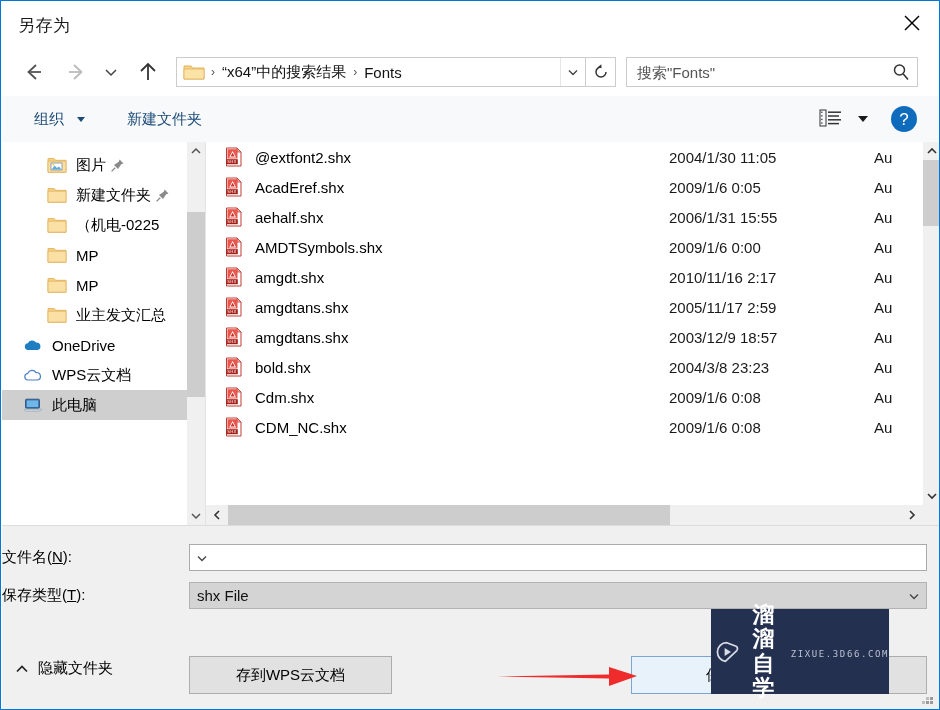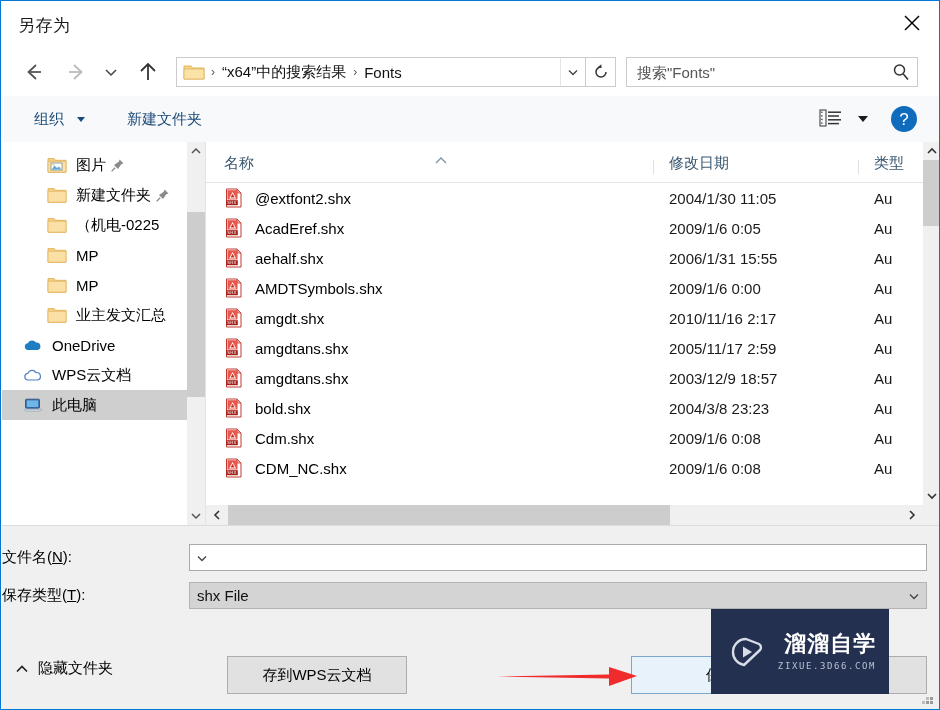--- a/index.html
+++ b/index.html
@@ -401,21 +401,21 @@
     box-sizing: border-box;
     border: 1px solid #adadad;
     background: #e1e1e1;
     font-family: inherit;
     font-size: 15px;
     color: #000;
     display: flex; align-items: center; justify-content: center;
     cursor: default;
     white-space: nowrap;
   }
-  .btn-wps { left: 188px; top: 655px; width: 180px; height: 38px; margin-left: 38px; }
+  .btn-wps { left: 188px; top: 655px; width: 203px; height: 38px; }
   .btn-save {
     left: 630px; top: 655px; width: 185px; height: 38px;
     background: #e8f2fb;
     border: 1px solid #7ba7cf;
   }
   .btn-cancel { left: 828px; top: 655px; width: 98px; height: 38px; background:#e1e1e1;}
 
   
   .red-arrow {
     position: absolute;
@@ -430,21 +430,21 @@
     position: absolute;
     left: 710px; top: 608px;
     width: 178px; height: 85px;
     background: #24304f;
     z-index: 10;
     display: flex;
     align-items: center;
     justify-content: center;
     gap: 10px;
   }
-  .wm-text { display: flex; flex-direction: column; align-items: flex-end; }
+  .wm-text { display: flex; flex-direction: row; align-items: center; }
   .wm-cn {
     color: #ffffff;
     font-size: 22px;
     letter-spacing: 1px;
     font-family: "DejaVu Sans", "Liberation Sans", sans-serif;
     font-weight: bold;
     line-height: 1.1;
   }
   .wm-url {
     color: #b9c0d2;
@@ -679,38 +679,20 @@
         </div>
         <div class="sb-arrow">
           <svg width="12" height="12" viewBox="0 0 12 12">
             <path d="M2 4 L6 8 L10 4" fill="none" stroke="#555" stroke-width="1.5"></path>
           </svg>
         </div>
       </div>
     </div>
 
     <div class="filepane">
-      <div class="colheader">
-        <div class="colhead col-name">
-          <span>名称</span>
-          <span class="sort-caret">
-            <svg width="14" height="9" viewBox="0 0 14 9">
-              <path d="M2 7 L7 2 L12 7" fill="none" stroke="#7b93a8" stroke-width="1.3"></path>
-            </svg>
-          </span>
-          <span class="divider"></span>
-        </div>
-        <div class="colhead col-date">
-          <span>修改日期</span>
-          <span class="divider"></span>
-        </div>
-        <div class="colhead col-type">
-          <span>类型</span>
-        </div>
-      </div>
 
       <div class="rows" id="fileRows">
           <div class="frow">
             <div class="fname">
               <svg width="20" height="20" viewBox="0 0 20 20" class="shx-ico">
                 <path d="M2.5 1 h10.5 l4 4 v14 h-14.5 Z" fill="#ffffff" stroke="#c23b33" stroke-width="1"></path>
                 <path d="M13 1 v4 h4 Z" fill="#f0b9b4" stroke="#c23b33" stroke-width=".8"></path>
                 <rect x="3.5" y="2.2" width="10" height="9.3" fill="#e8564c"></rect>
                 <path d="M8.6 4 L12 10.4 H5.2 Z" fill="#ffffff"></path>
                 <path d="M8.6 5.8 L10.6 9.6 H6.6 Z" fill="#c9312a"></path>

